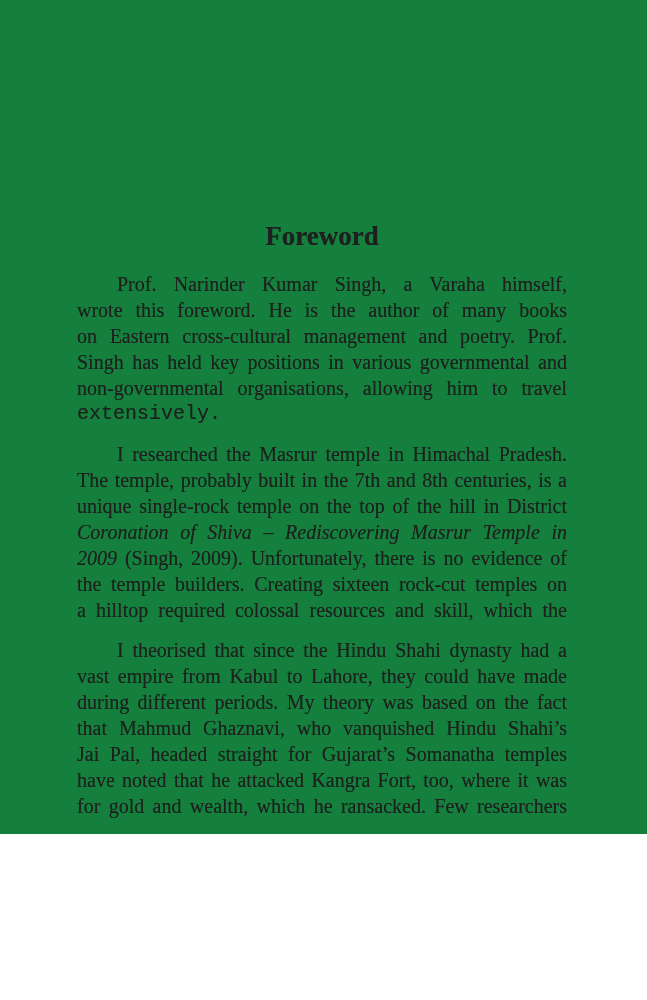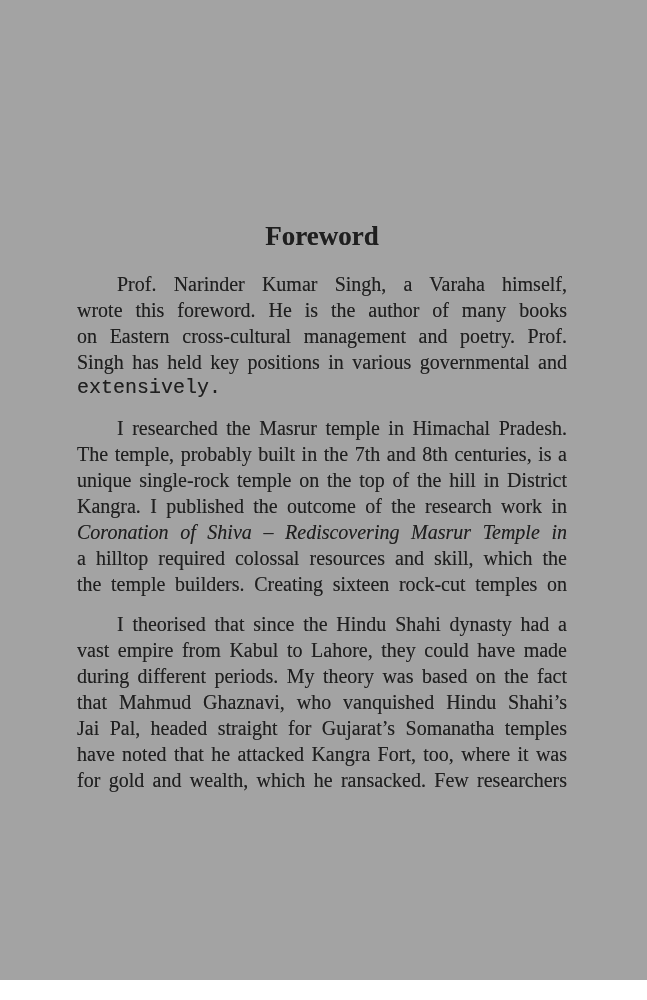--- a/index.html
+++ b/index.html
@@ -2,22 +2,22 @@
 <html><head>
 <meta charset="utf-8">
 <style>
   html, body {
     margin: 0;
     padding: 0;
   }
   .page {
     position: relative;
     width: 647px;
-    height: 980px;
-    background: #a3a3a3;
+    height: 834px;
+    background: #15803d;
     overflow: hidden;
     font-family: "Liberation Serif", "DejaVu Serif", serif;
     color: #1f1f1f;
   }
   .content {
     padding: 0 80px 0 77px; 
   }
   .chapter-title {
     margin: 221px 0 0 0;
     font-size: 27px;
@@ -57,30 +57,31 @@
 
 <div class="page">
   <div class="content">
     <h1 class="chapter-title">Foreword</h1>
     <div class="paragraphs">
         <div class="para">
           <div class="line first"><span>Prof. Narinder Kumar Singh, a Varaha himself,</span></div>
           <div class="line"><span>wrote this foreword. He is the author of many books</span></div>
           <div class="line"><span>on Eastern cross-cultural management and poetry. Prof.</span></div>
           <div class="line"><span>Singh has held key positions in various governmental and</span></div>
+          <div class="line"><span>non-governmental organisations, allowing him to travel</span></div>
           <div class="line para-last"><span>extensively.</span></div>
         </div>
         <div class="para">
           <div class="line first"><span>I researched the Masrur temple in Himachal Pradesh.</span></div>
           <div class="line"><span>The temple, probably built in the 7th and 8th centuries, is a</span></div>
           <div class="line"><span>unique single-rock temple on the top of the hill in District</span></div>
-          <div class="line"><span>Kangra. I published the outcome of the research work in</span></div>
           <div class="line"><span class="italic">Coronation of Shiva – Rediscovering Masrur Temple in</span></div>
+          <div class="line"><span class="italic">2009</span><span> (Singh, 2009). Unfortunately, there is no evidence of</span></div>
+          <div class="line"><span>the temple builders. Creating sixteen rock-cut temples on</span></div>
           <div class="line"><span>a hilltop required colossal resources and skill, which the</span></div>
-          <div class="line"><span>the temple builders. Creating sixteen rock-cut temples on</span></div>
         </div>
         <div class="para">
           <div class="line first"><span>I theorised that since the Hindu Shahi dynasty had a</span></div>
           <div class="line"><span>vast empire from Kabul to Lahore, they could have made</span></div>
           <div class="line"><span>during different periods. My theory was based on the fact</span></div>
           <div class="line"><span>that Mahmud Ghaznavi, who vanquished Hindu Shahi’s</span></div>
           <div class="line"><span>Jai Pal, headed straight for Gujarat’s Somanatha temples</span></div>
           <div class="line"><span>have noted that he attacked Kangra Fort, too, where it was</span></div>
           <div class="line"><span>for gold and wealth, which he ransacked. Few researchers</span></div>
         </div>

